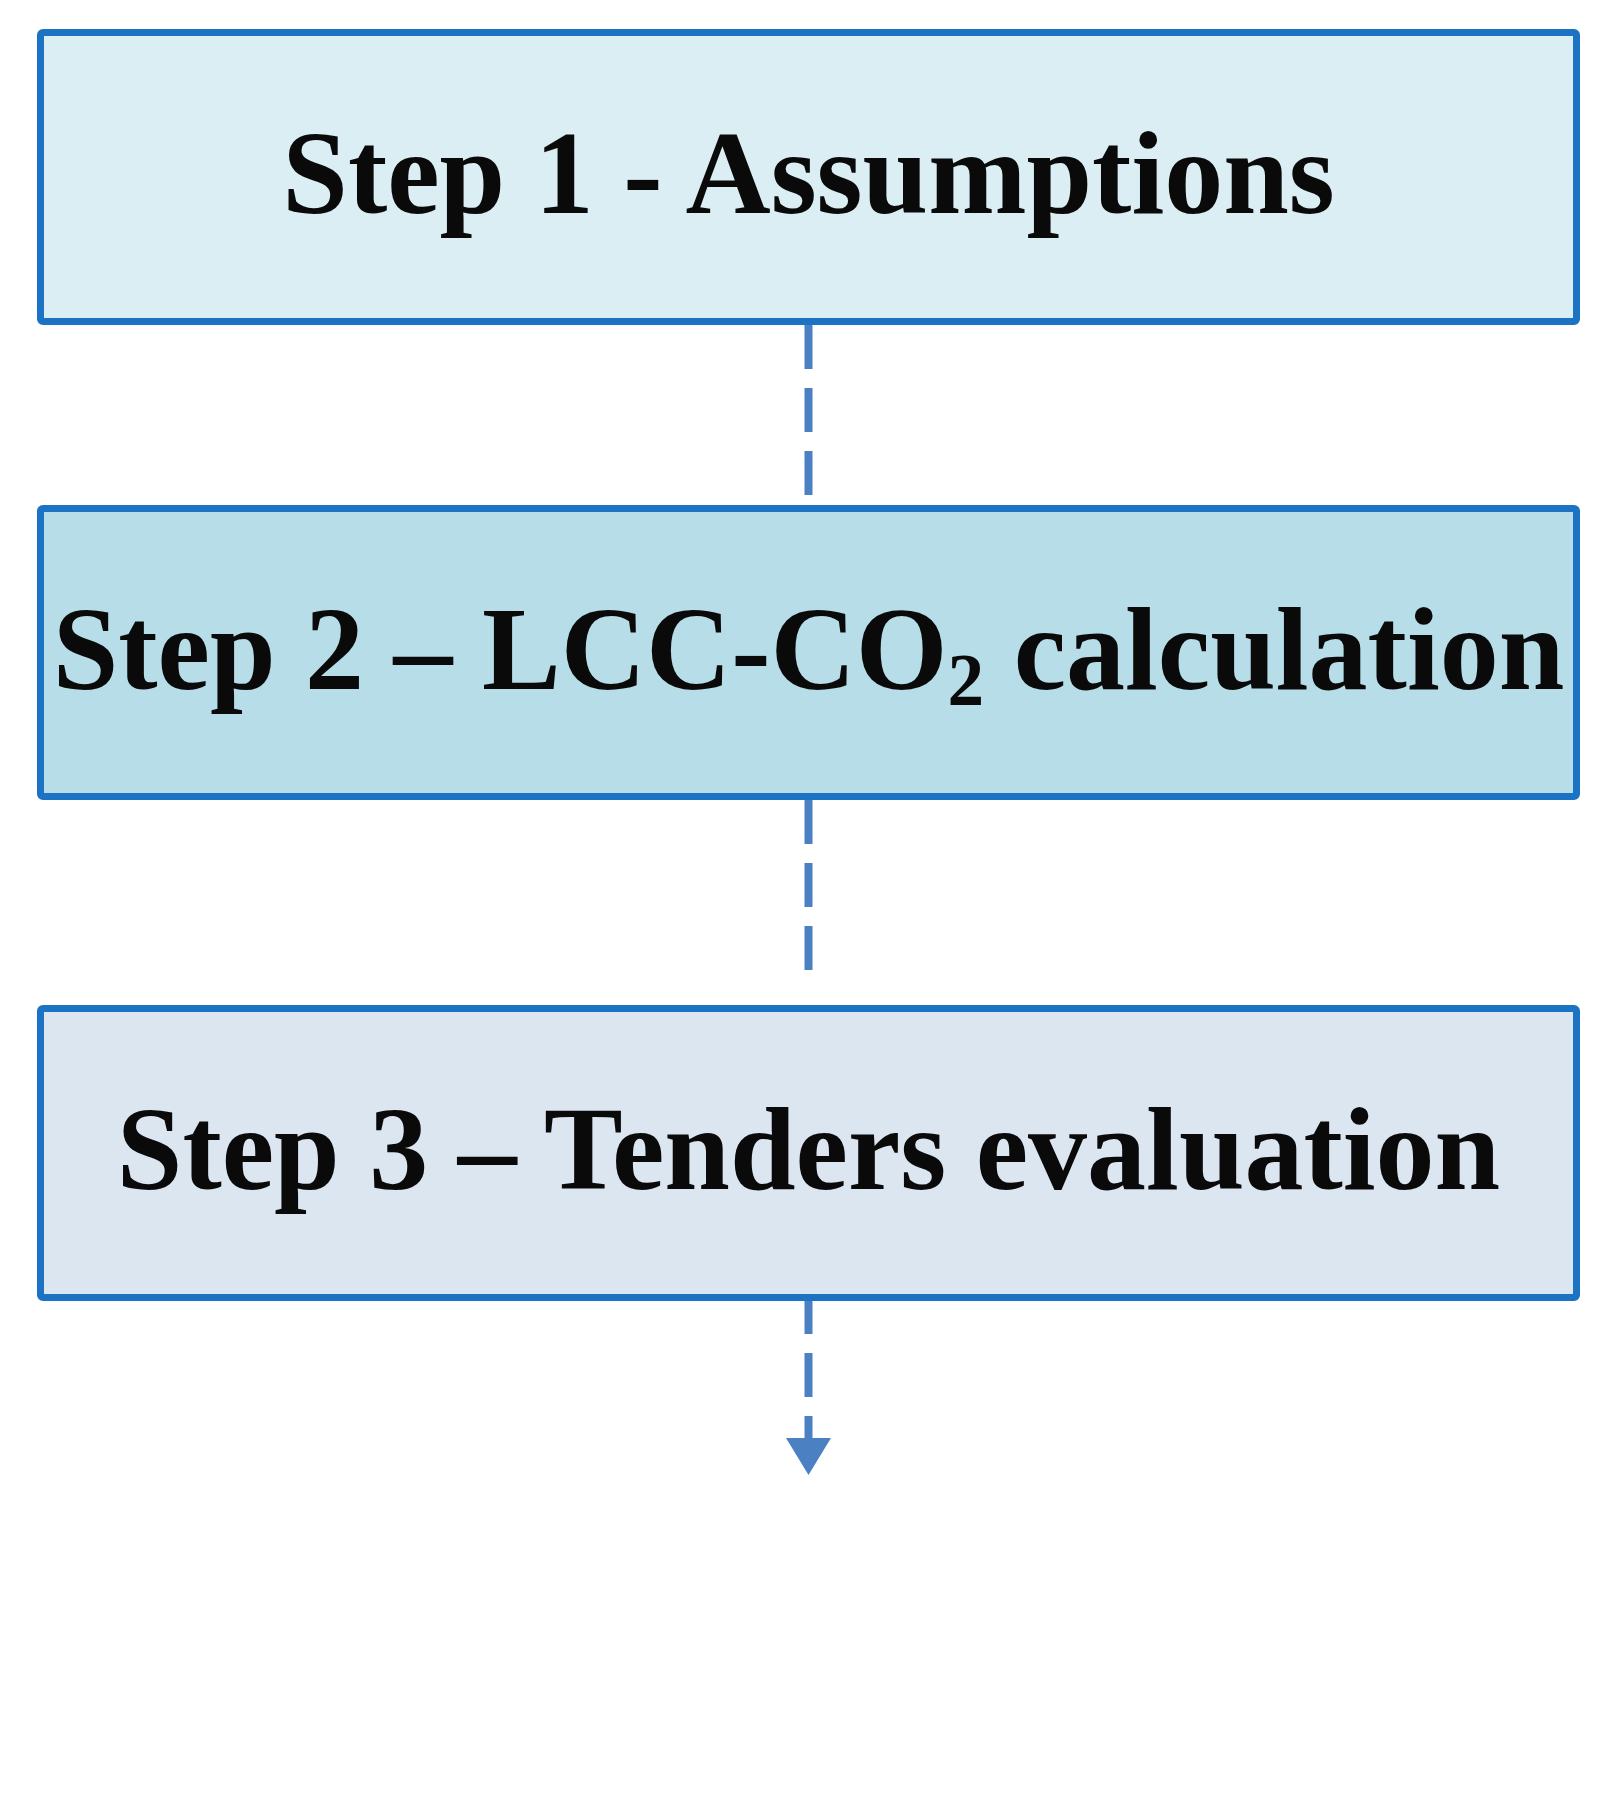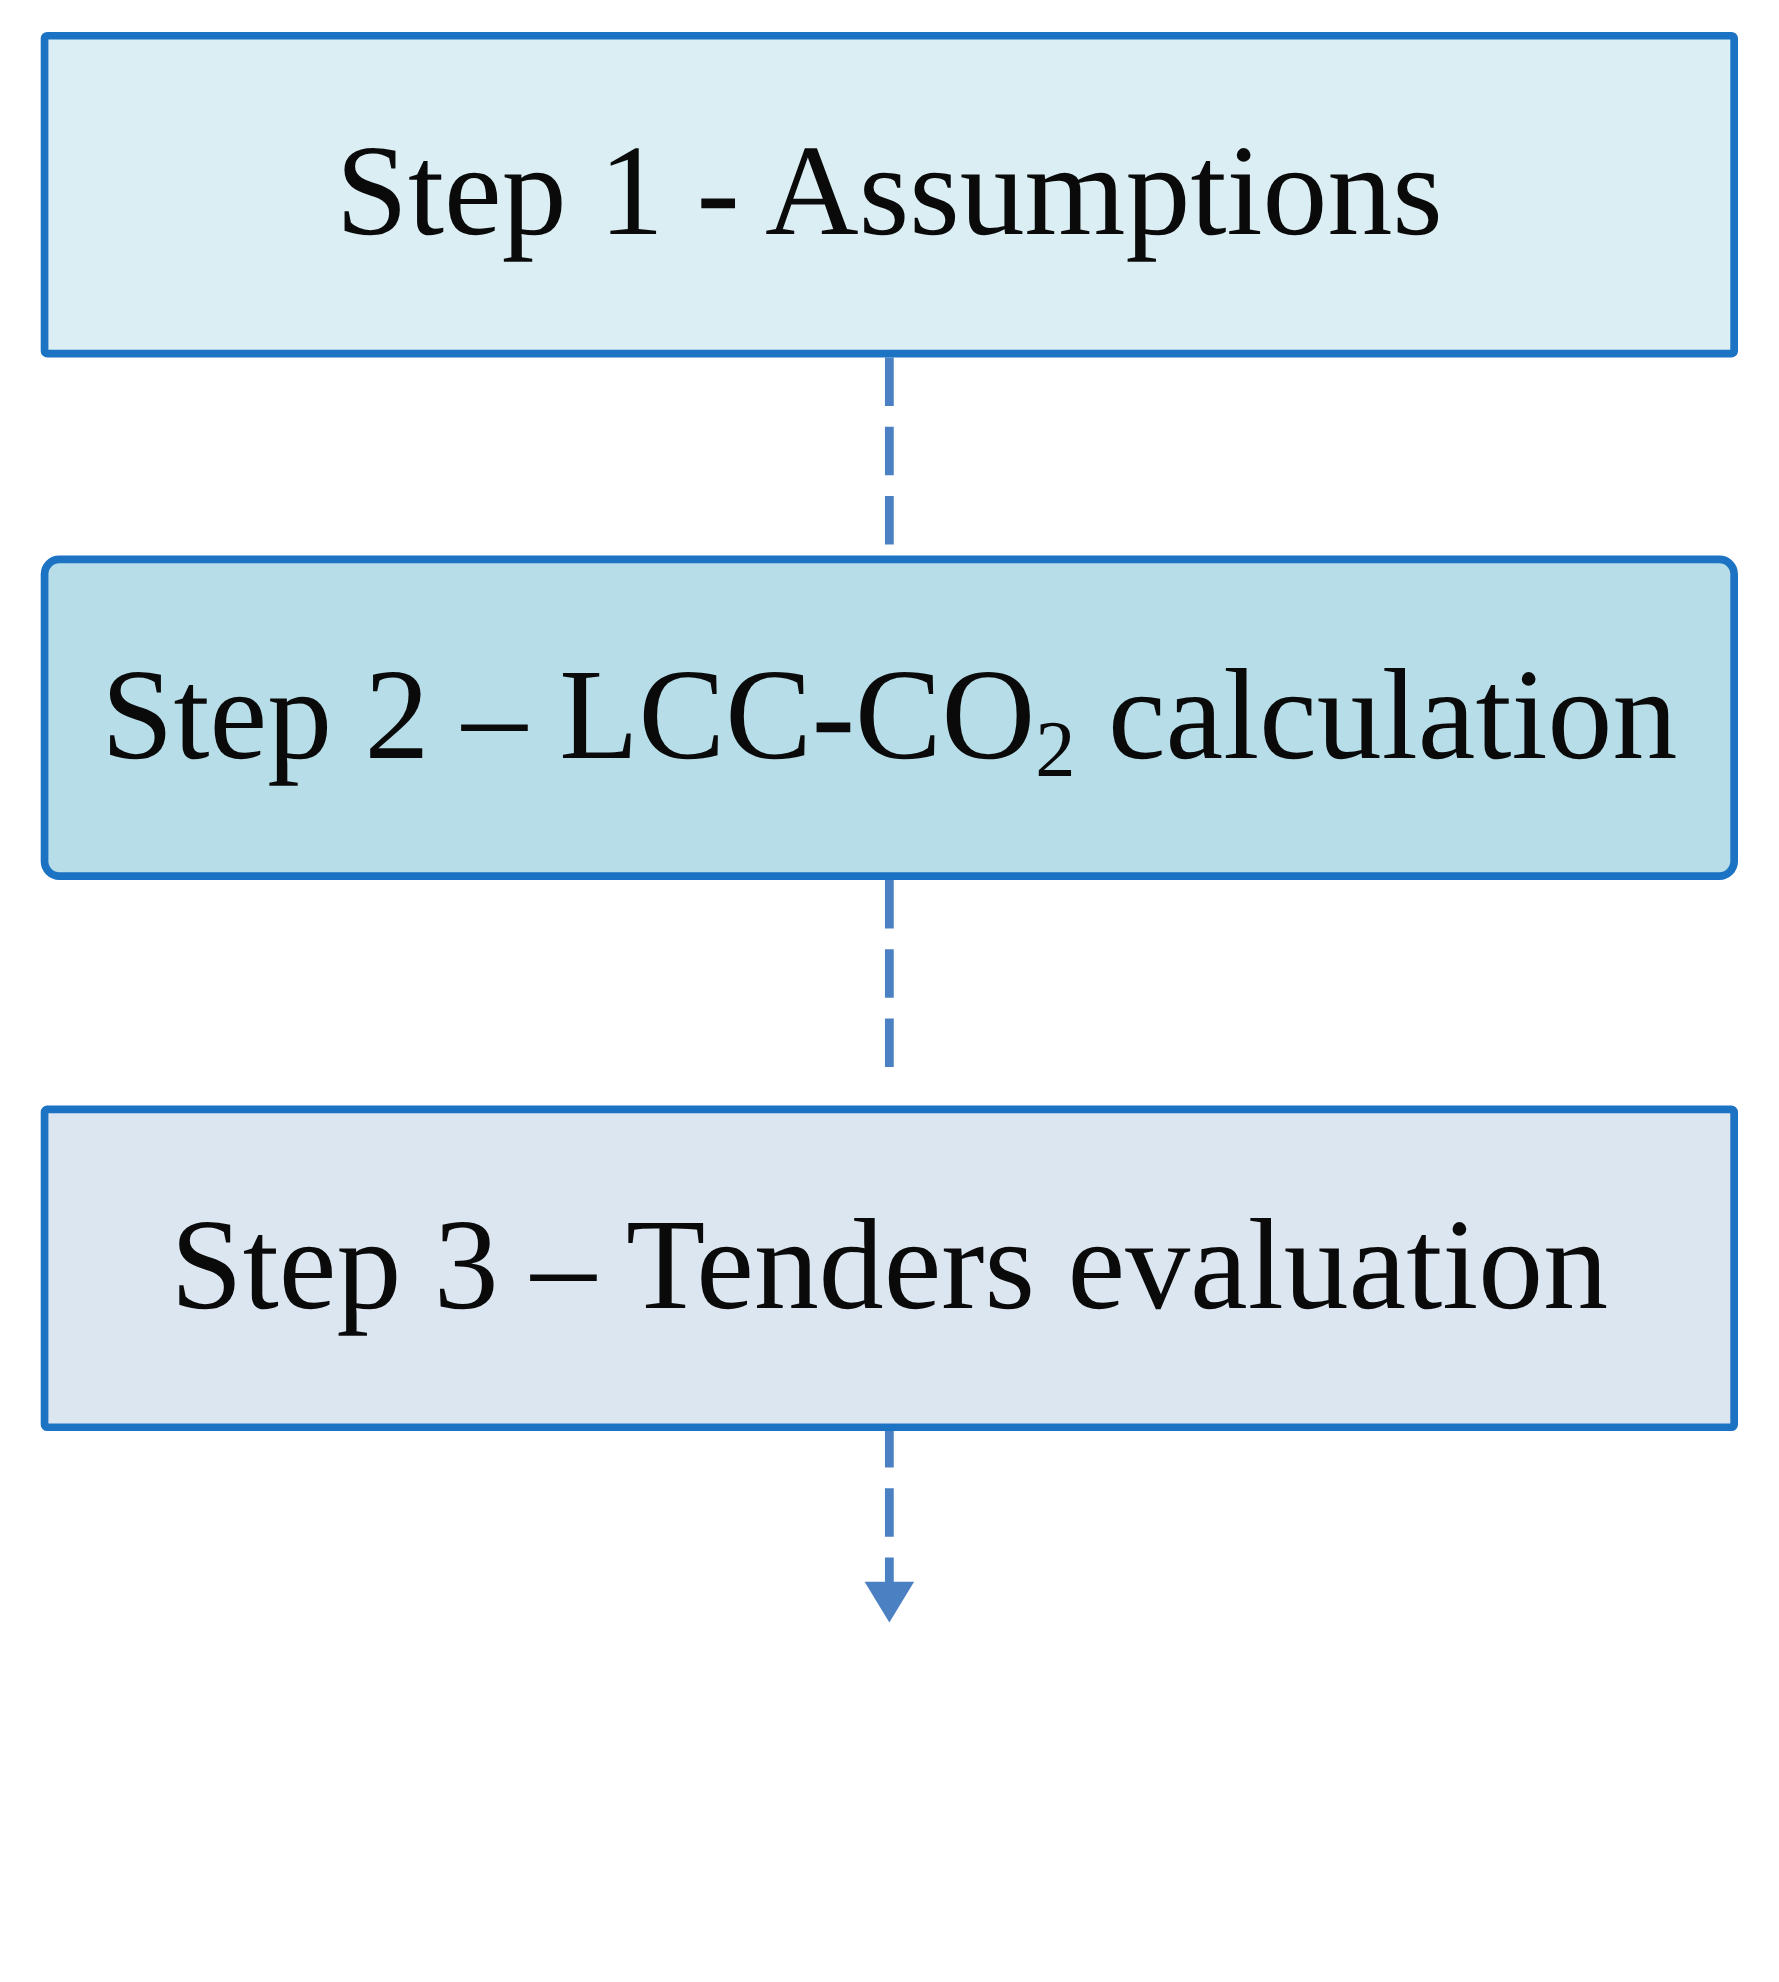--- a/index.html
+++ b/index.html
@@ -24,21 +24,21 @@
     width:1543px;
     height:296px;
     border:7px solid var(--border-color);
     border-radius:6px;
     display:flex;
     align-items:center;
     justify-content:center;
     z-index:2;
   }
   .step-box .label{
-    font-weight:normal;
+    font-weight:bold;
     font-size:118px;
     color:var(--text-color);
     letter-spacing:0px;
     white-space:nowrap;
     text-align:center;
     line-height:1;
     padding-bottom:6px;
   }
   .step-box .label .subscript{
     font-size:62%;
@@ -78,21 +78,21 @@
     <line class="conn-line" x1="808.5" y1="325" x2="808.5" y2="505"></line>
     <line class="conn-line" x1="808.5" y1="800" x2="808.5" y2="987"></line>
     <line class="conn-line" x1="808.5" y1="1290" x2="808.5" y2="1442"></line>
     <polygon class="conn-head" points="808.5,1475 786,1438 831,1438"></polygon>
   </svg>
 
   <div class="step-box" id="box-step1" style="background: rgb(218, 238, 243);">
     <div class="label">Step 1 - Assumptions</div>
   </div>
 
-  <div class="step-box" id="box-step2" style="background: rgb(182, 221, 232); border-radius: 17px;">
+  <div class="step-box" id="box-step2" style="background: rgb(182, 221, 232);">
     <div class="label"><span>Step 2 – LCC-CO</span><span class="subscript">2</span><span> calculation</span></div>
   </div>
 
   <div class="step-box" id="box-step3" style="background: rgb(220, 230, 241);">
     <div class="label">Step 3 – Tenders evaluation</div>
   </div>
 
 
 </div>
 

